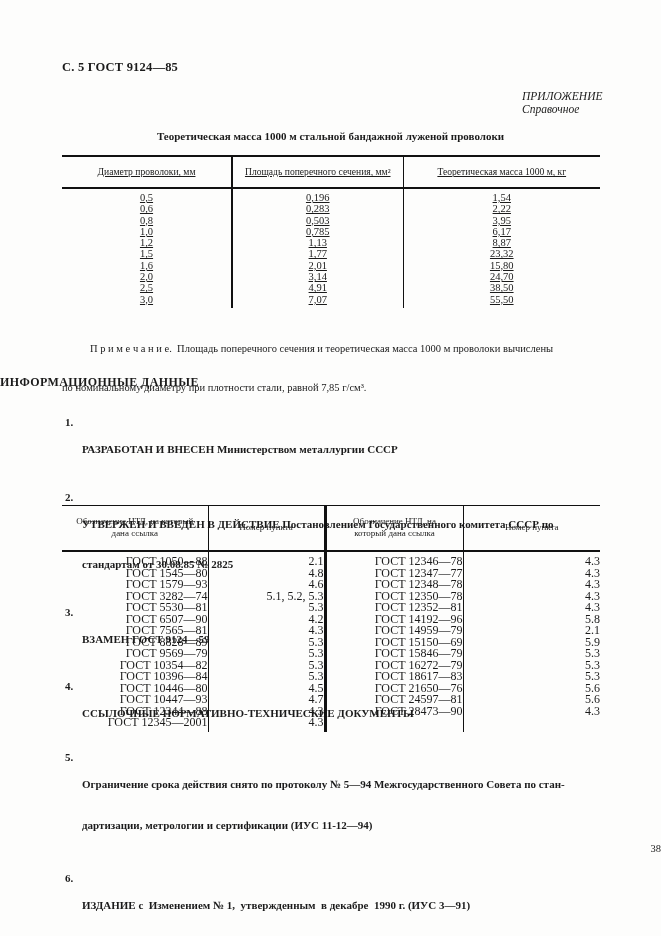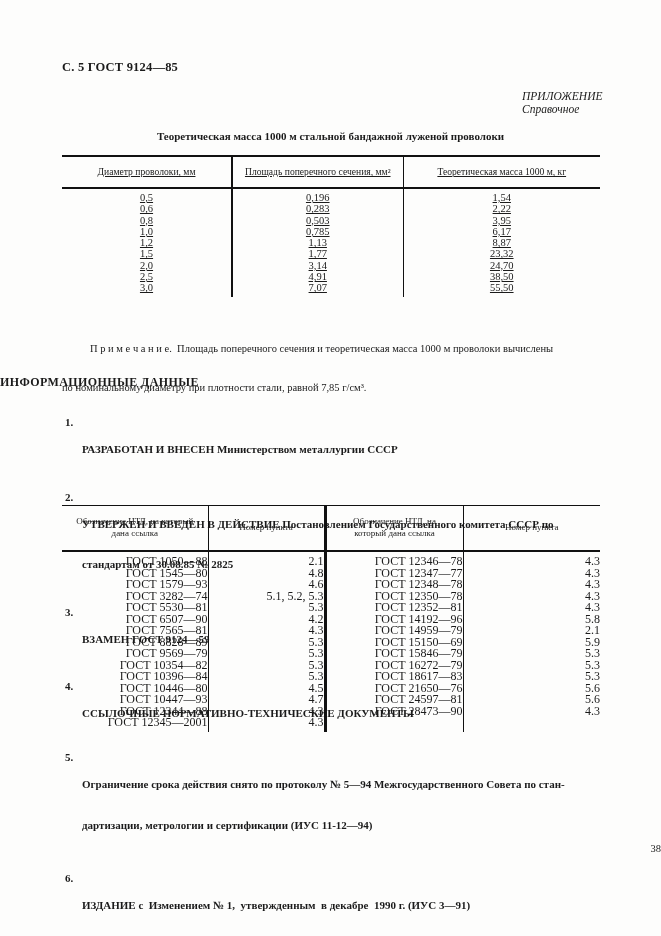--- a/index.html
+++ b/index.html
@@ -136,20 +136,25 @@
         </tr>
         <tr>
           <td>1,2</td>
           <td>1,13</td>
           <td>8,87</td>
         </tr>
         <tr>
           <td>1,5</td>
           <td>1,77</td>
           <td>23,32</td>
+        </tr>
+        <tr>
+          <td>1,6</td>
+          <td>2,01</td>
+          <td>15,80</td>
         </tr>
         <tr>
           <td>2,0</td>
           <td>3,14</td>
           <td>24,70</td>
         </tr>
         <tr>
           <td>2,5</td>
           <td>4,91</td>
           <td>38,50</td>

